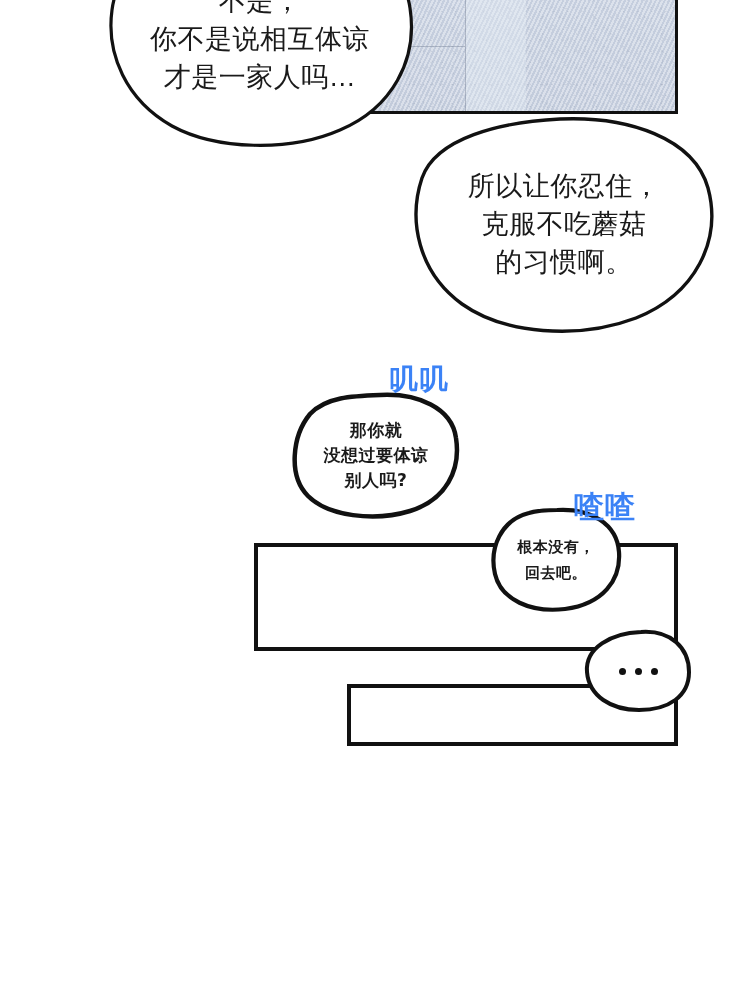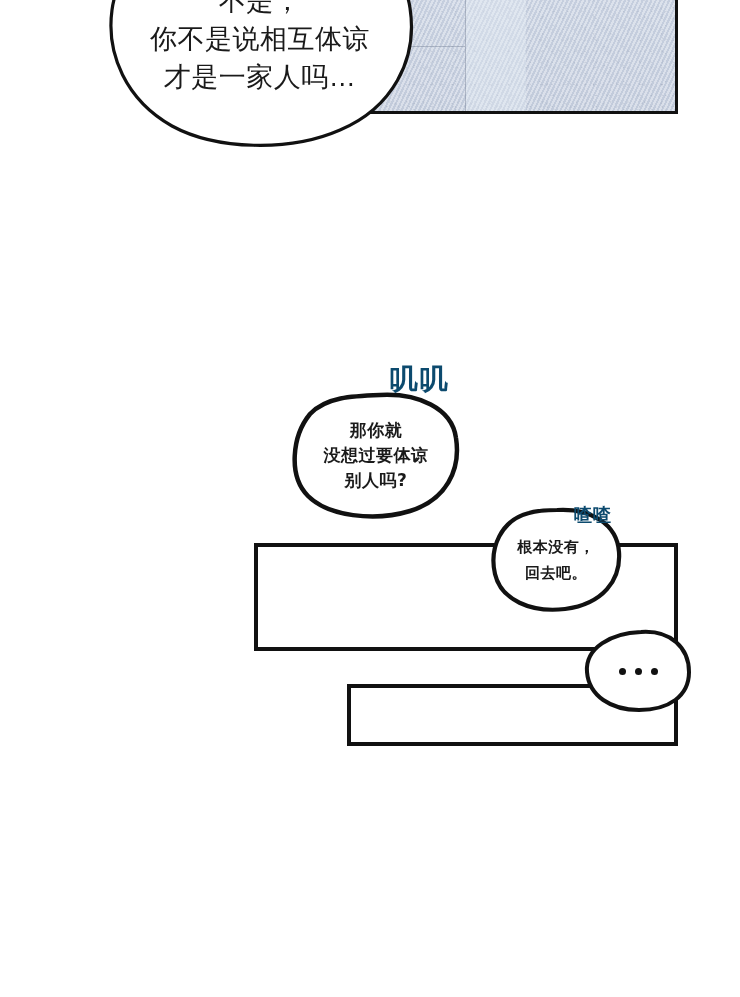--- a/index.html
+++ b/index.html
@@ -136,28 +136,28 @@
     line-height: 26px;
     letter-spacing: 0.5px;
   }
 
   
   #bubble-5 { left: 585px; top: 630px; width: 106px; height: 82px; }
 
   
   .sfx {
     position: absolute;
-    color: #0c4a6e;
+    color: #3b82f6;
     font-weight: 700;
     letter-spacing: 1px;
     white-space: nowrap;
     font-family: "DejaVu Sans", "Liberation Sans", sans-serif;
   }
   #sfx-1 { left: 389px; top: 360px; font-size: 29px; }
-  #sfx-2 { left: 574px; top: 503px; font-size: 18px; }
+  #sfx-2 { left: 574px; top: 487px; font-size: 30px; }
 
   .ellipsis-dots {
     position: absolute;
     inset: 0;
     display: flex;
     align-items: center;
     justify-content: center;
     gap: 9px;
   }
   .ellipsis-dots i {
@@ -201,20 +201,33 @@
                C 314 134 288 182 236 204
                C 186 226 112 224 68 200
                C 22 174 2 128 8 84
                C 14 36 62 6 120 2 Z" fill="#ffffff" stroke="#111111" stroke-width="3.2" stroke-linejoin="round"></path>
     </svg>
     <div class="bubble-text print-font">不是，
 你不是说相互体谅
 才是一家人吗…</div>
   </div>
 
+  <div class="bubble" id="bubble-2">
+    <svg viewBox="0 0 312 216" preserveAspectRatio="none">
+      <path d="M 152 3
+               C 220 0 286 22 300 72
+               C 314 124 288 178 228 202
+               C 170 224 96 218 54 188
+               C 10 156 0 104 14 62
+               C 28 22 92 6 152 3 Z" fill="#ffffff" stroke="#111111" stroke-width="3.4" stroke-linejoin="round"></path>
+    </svg>
+    <div class="bubble-text print-font">所以让你忍住，
+克服不吃蘑菇
+的习惯啊。</div>
+  </div>
 
   <div class="bubble" id="bubble-3">
     <svg viewBox="0 0 172 126" preserveAspectRatio="none">
       <path d="M 90 3
                C 128 1 162 16 166 46
                C 171 78 156 108 120 119
                C 84 130 38 124 18 104
                C -2 84 2 44 20 22
                C 36 5 62 4 90 3 Z" fill="#ffffff" stroke="#111111" stroke-width="4.5" stroke-linejoin="round" stroke-linecap="round"></path>
     </svg>

